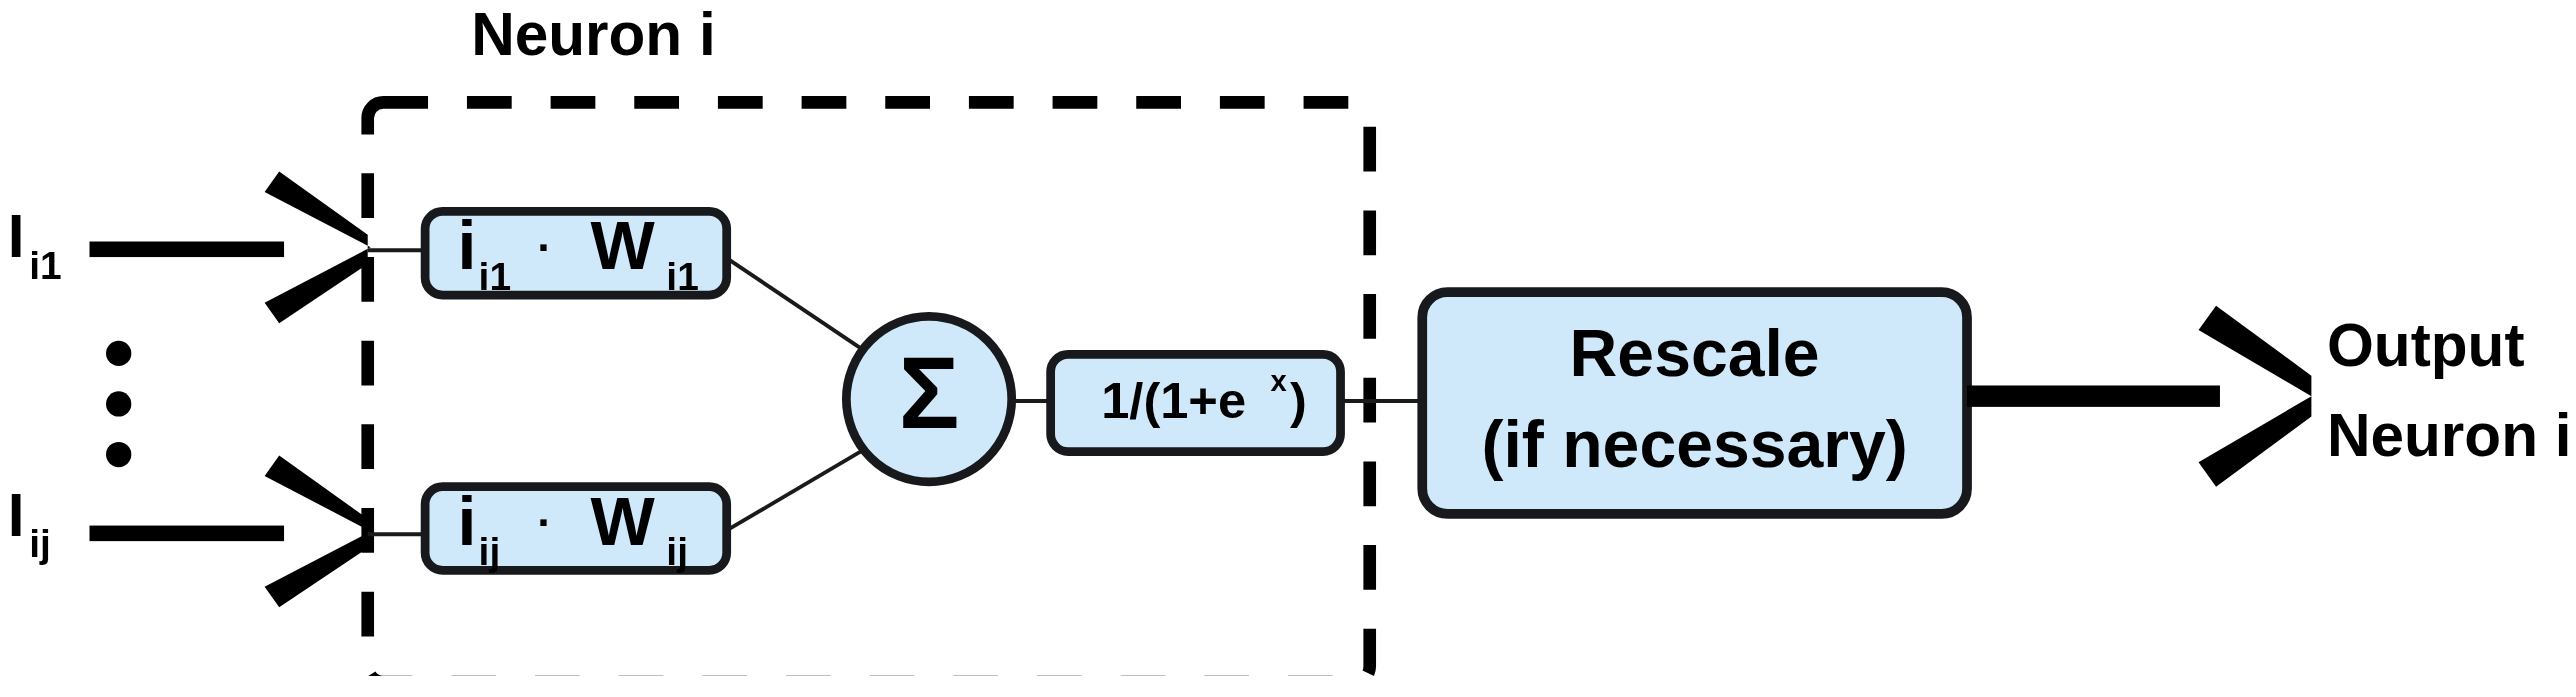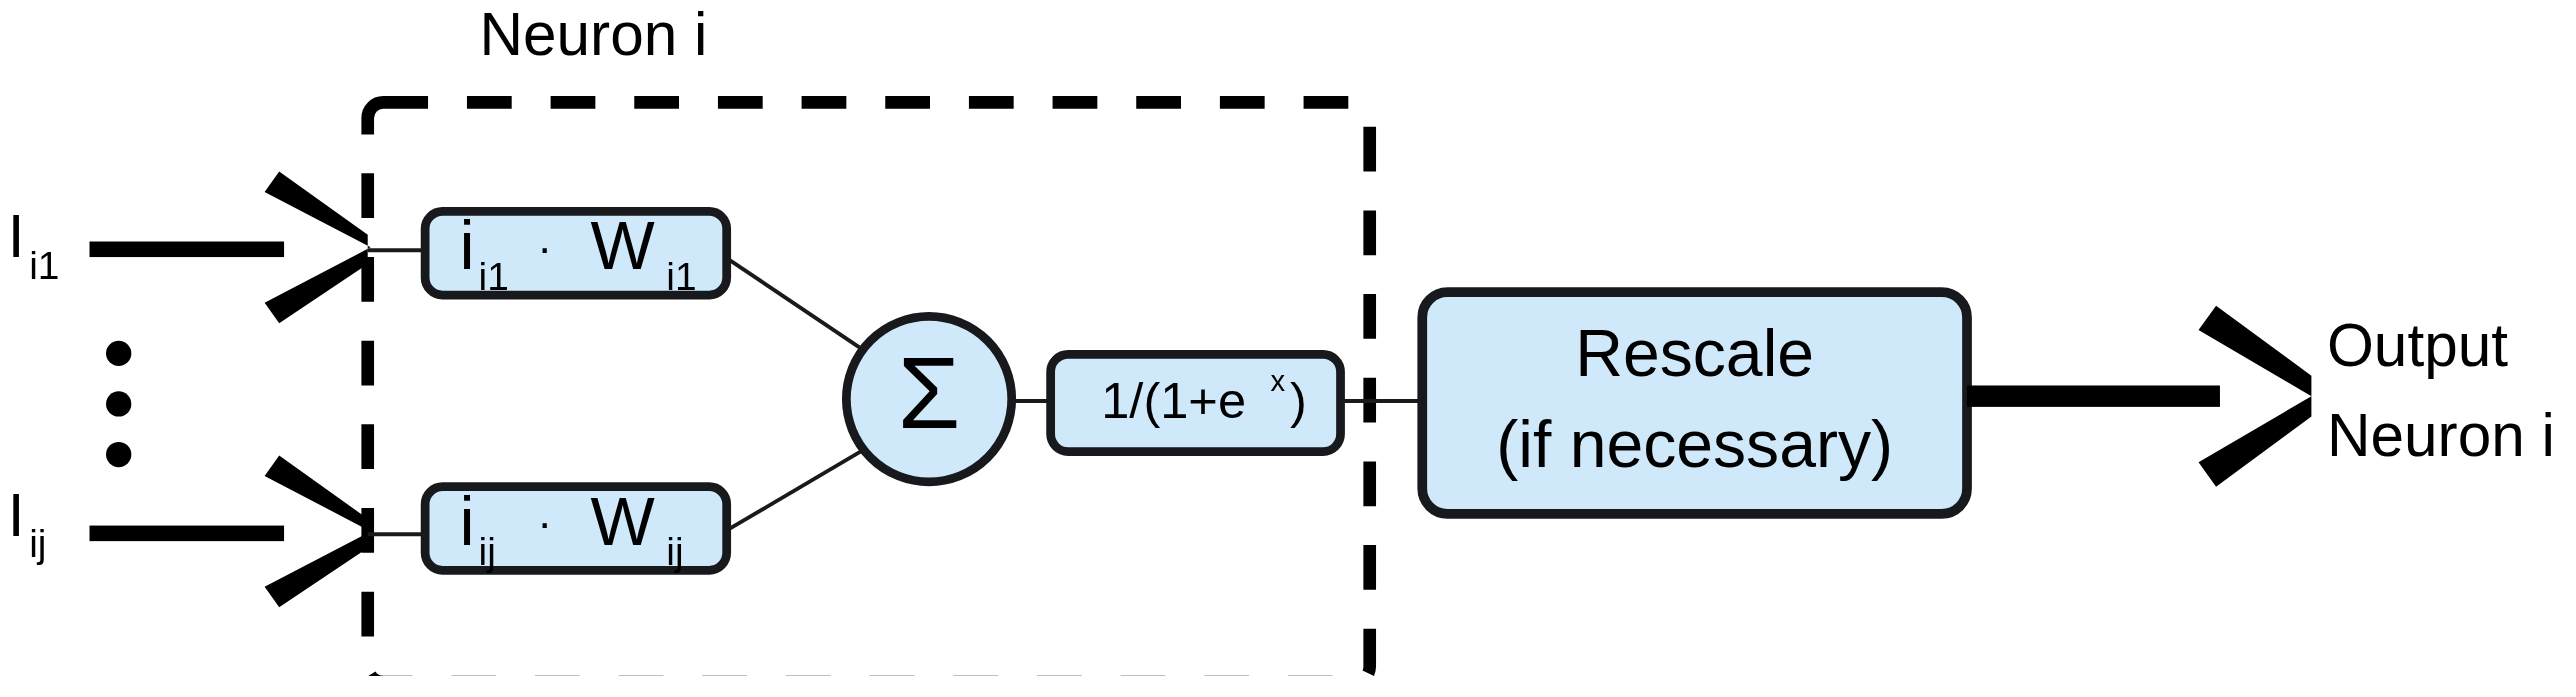--- a/index.html
+++ b/index.html
@@ -9,20 +9,21 @@
   }
   body {
     font-family: "Liberation Sans", sans-serif;
   }
   #diagram-root {
     position: relative;
     width: 2576px;
     height: 676px;
     background: #ffffff;
     overflow: hidden;
+    font-weight: bold;
   }
   svg.canvas {
     display: block;
     width: 2576px;
     height: 698px;
   }
   .node-fill {
     fill: #cfe8fa;
   }
   .node-stroke {

